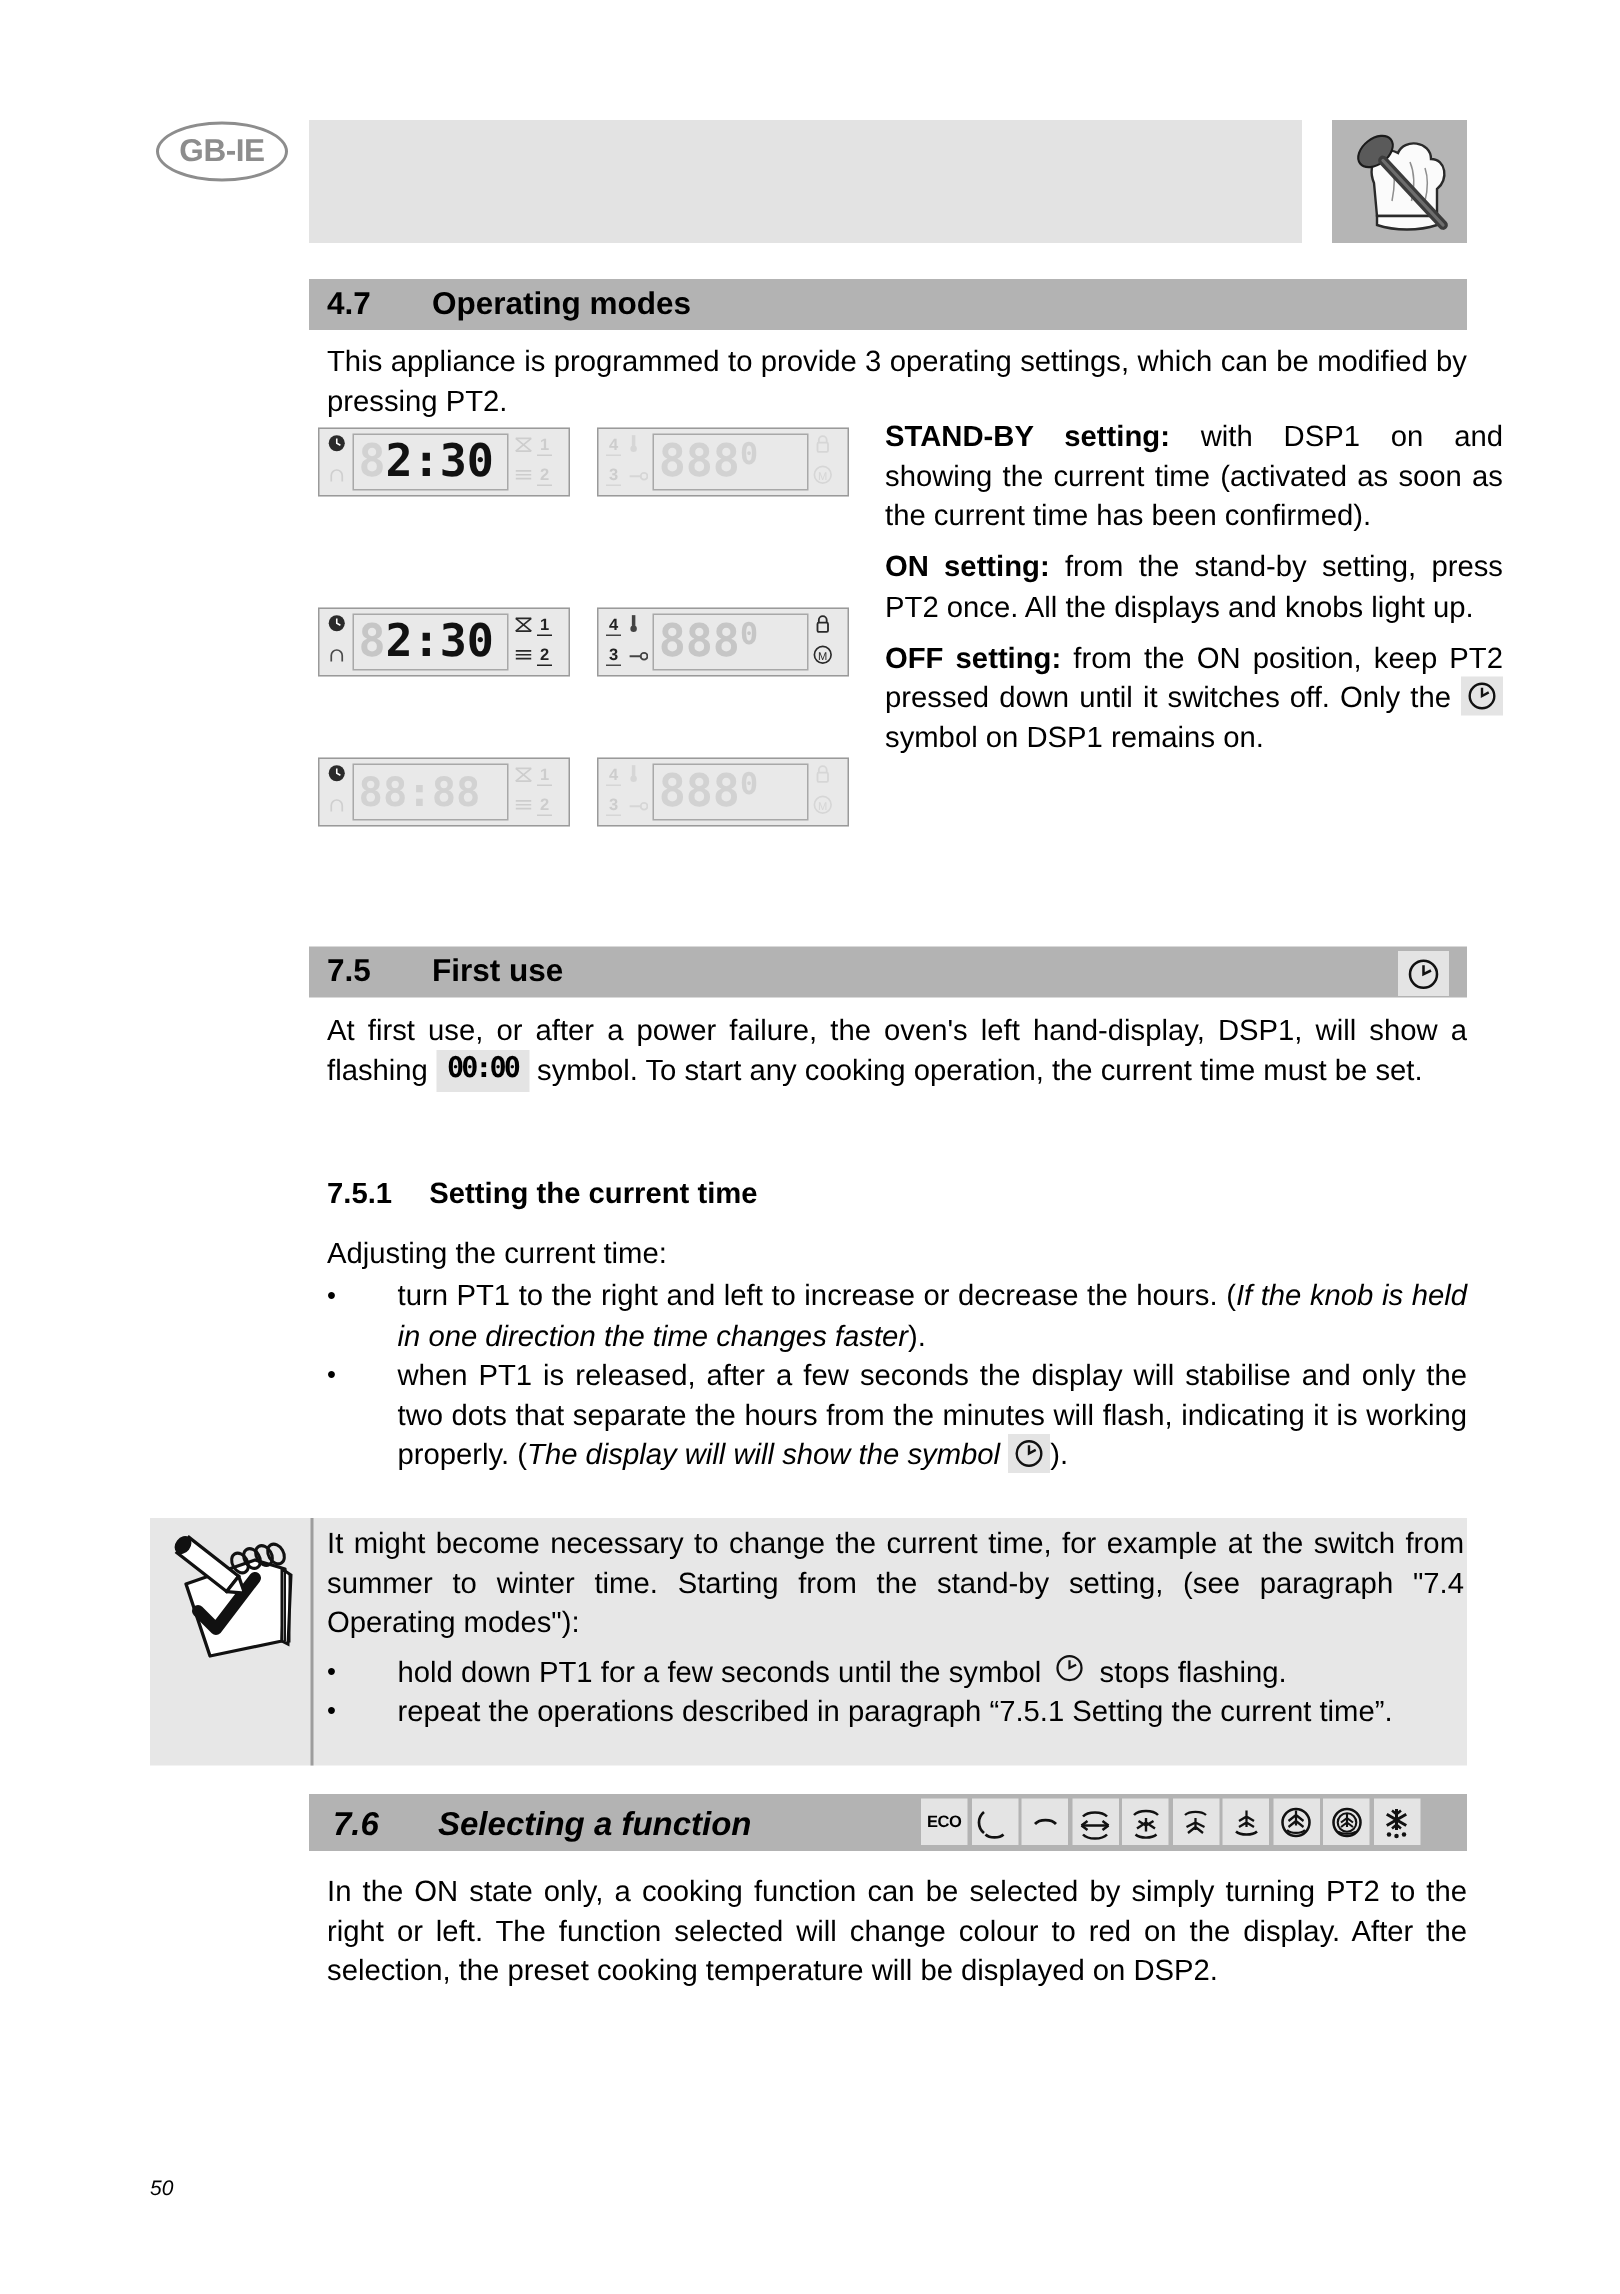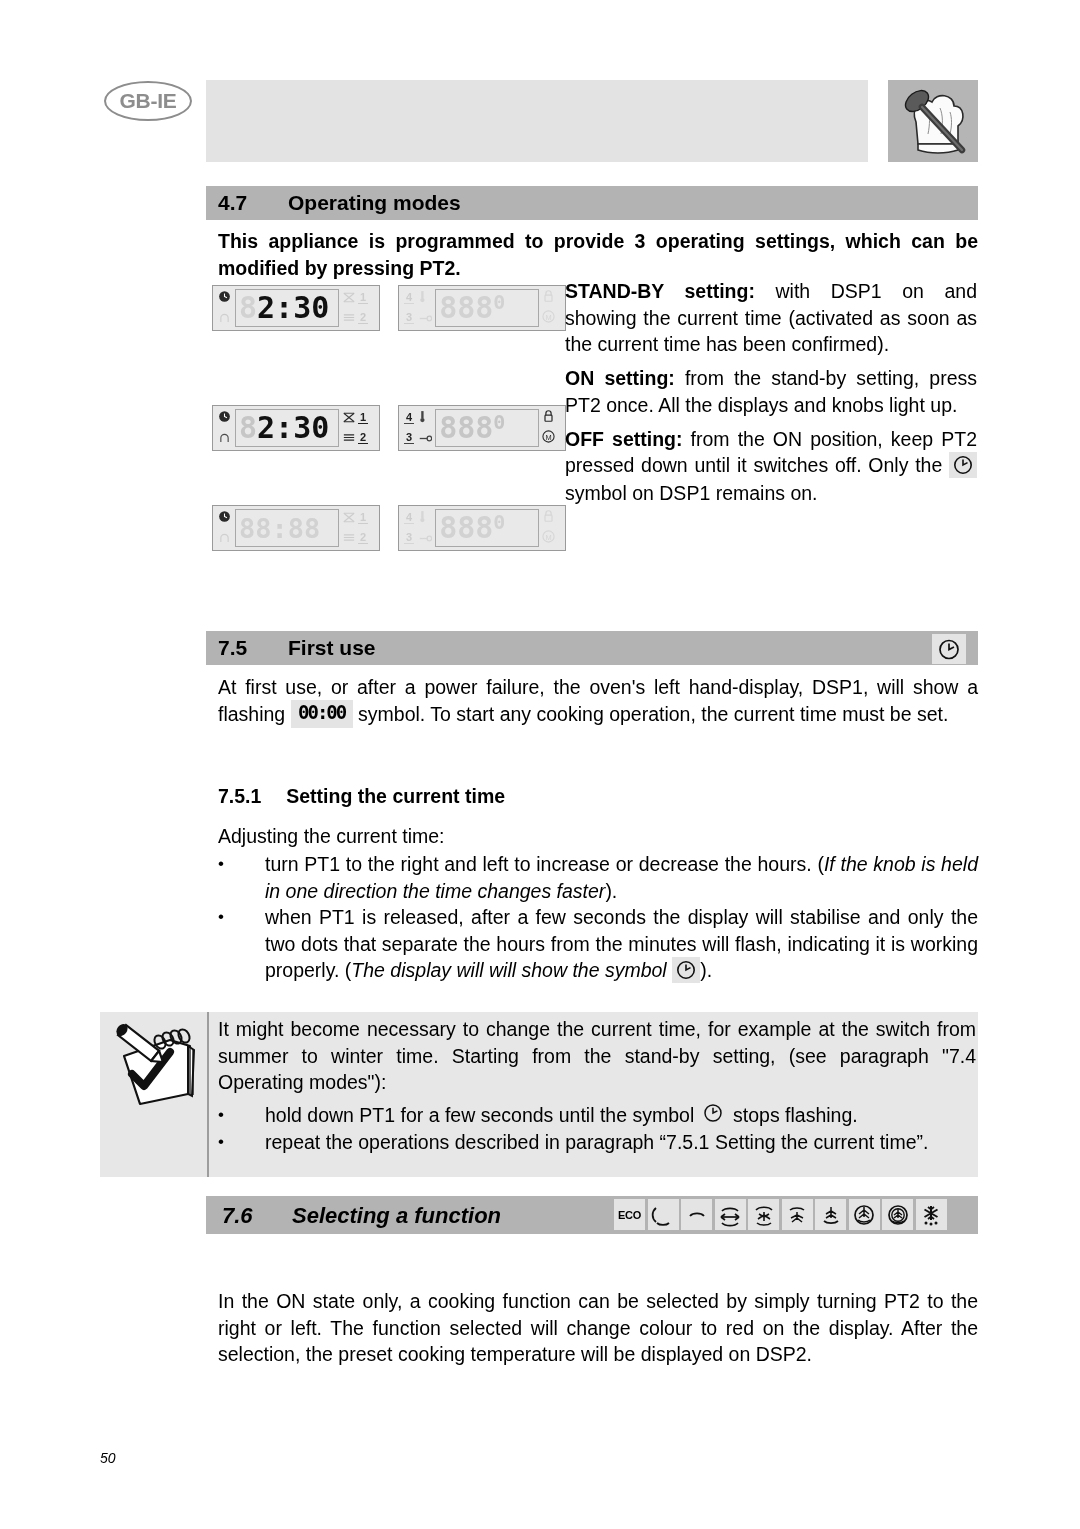--- a/index.html
+++ b/index.html
@@ -78,21 +78,21 @@
   
   .para {
     position: absolute;
     font-size: 19.5px;
     line-height: 26.5px;
     text-align: justify;
   }
 
   .right-col {
     position: absolute;
-    left: 565px; top: 278px; width: 412px;
+    left: 590px; top: 278px; width: 412px;
   }
   .right-col p {
     margin: 0 0 7px 0;
     font-size: 19.5px;
     line-height: 26.7px;
     text-align: justify;
     text-justify: inter-word;
   }
   .right-col p:last-child { margin-bottom: 16px; }
   .right-col .b { font-weight: bold; }
@@ -248,21 +248,21 @@
         <path d="M34 27 L74 70" stroke="#6d6d6d" stroke-width="2.2" stroke-linecap="round"></path>
       </g>
     </svg>
   </div>
 </div>
 
 <div class="sec-band" style="left:206px; top:186px; width:772px;"></div>
 <div class="sec-num" style="left:218px; top:186px;">4.7</div>
 <div class="sec-title" style="left:288px; top:186px;">Operating modes</div>
 
-<div class="para" style="left:218px; top:228px; width:760px;font-weight:bold;">This appliance is programmed to provide 3 operating settings, which can be modified by pressing PT2.</div>
+<div class="para" style="left:218px; top:228px; width:760px;">This appliance is programmed to provide 3 operating settings, which can be modified by pressing PT2.</div>
 
 <div class="panel" style="left:212px; top:285px; width:168px; height:46px;">
   <div class="p-side" style="margin-right:4px;">
     <span class="sym">
       <svg width="13" height="13" viewBox="0 0 16 16">
           <circle cx="8" cy="8" r="6.6" fill="#2a2a2a"></circle>
           <path d="M8 4.2 L8 8 L11 9.6" stroke="#fff" stroke-width="1.3" fill="none"></path>
         </svg>
     </span>
     <span class="sym">
@@ -640,15 +640,15 @@
     <svg width="24" height="24" viewBox="0 0 24 24">
         <path d="M12 3 L12 17 M5.5 6.5 L18.5 14 M18.5 6.5 L5.5 14" stroke="#111" stroke-width="2"></path>
         <path d="M9 4 L12 6.5 L15 4 M9 16 L12 13.5 L15 16" stroke="#111" stroke-width="1.7" fill="none"></path>
         <circle cx="7" cy="20" r="1.5" fill="#111"></circle>
         <circle cx="12" cy="21" r="1.5" fill="#111"></circle>
         <circle cx="17" cy="20" r="1.5" fill="#111"></circle>
       </svg>
   </div>
 </div>
 
-<div class="para" style="left:218px; top:1288px; width:760px;">In the ON state only, a cooking function can be selected by simply turning PT2 to the right or left. The function selected will change colour to red on the display. After the selection, the preset cooking temperature will be displayed on DSP2.</div>
+<div class="para" style="left:218px; top:1248px; width:760px;">In the ON state only, a cooking function can be selected by simply turning PT2 to the right or left. The function selected will change colour to red on the display. After the selection, the preset cooking temperature will be displayed on DSP2.</div>
 
 <div class="page-num">50</div>
 
 </body></html>

